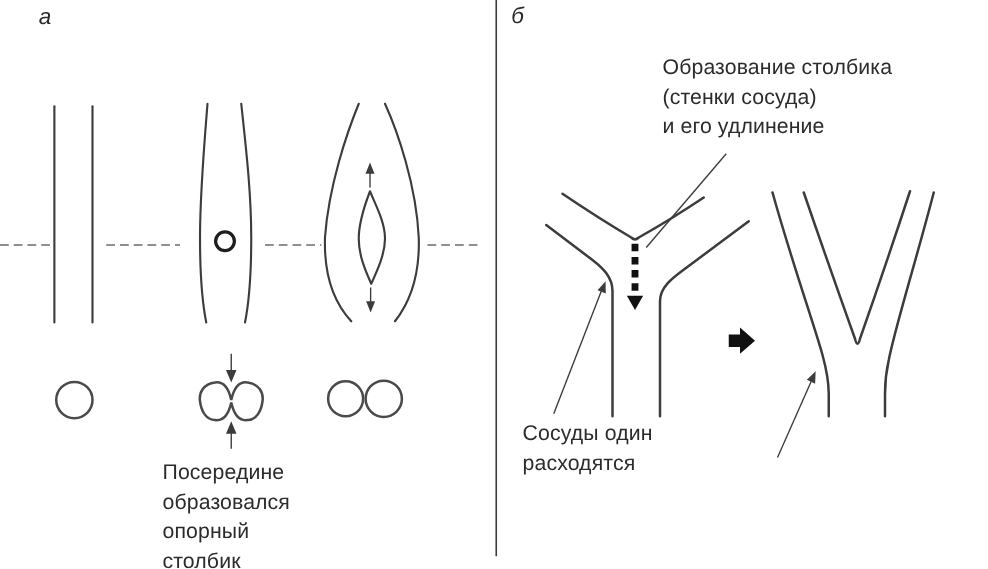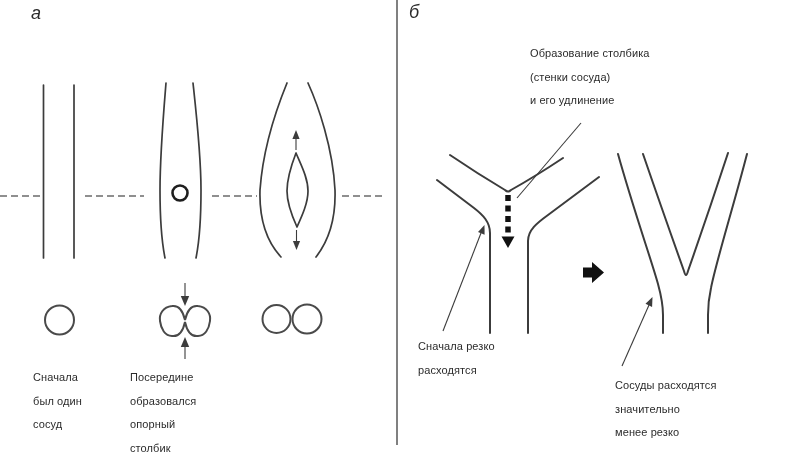--- a/index.html
+++ b/index.html
@@ -6,21 +6,21 @@
     --bg:#ffffff; --ink:#2b2b2b; --line:#3c3c3c; --dash:#6b6b6b; --black:#111111;
   }
   html,body{margin:0;padding:0;background:#fff;}
   .canvas{
     position:relative;width:790px;height:455px;background:var(--bg);
     font-family:"Liberation Sans","DejaVu Sans",sans-serif;color:var(--ink);
     overflow:hidden;
   }
   .art{position:absolute;left:0;top:0;width:790px;height:455px;}
   .txt{
-    position:absolute;white-space:pre-line;font-size:11px;line-height:23.5px;
+    position:absolute;white-space:pre-line;font-size:17px;line-height:23.5px;
     letter-spacing:.1px;color:var(--ink);
   }
   .panel-label{
     position:absolute;font-size:18px;font-style:italic;line-height:22px;color:var(--ink);
   }
   
   .s{fill:none;stroke:var(--line);stroke-width:1.7;stroke-linecap:round;stroke-linejoin:round;}
   .sv{fill:none;stroke:var(--line);stroke-width:2;stroke-linecap:round;stroke-linejoin:round;}
   .xsec{fill:none;stroke:#4a4a4a;stroke-width:2;}
   .pillar{fill:none;stroke:#1e1e1e;stroke-width:2.6;}
@@ -129,33 +129,27 @@
         <line class="thin" x1="622" y1="366" x2="649" y2="305"></line>
         <polygon class="head" points="652.5,297 652.1,306.9 645.5,303.7"></polygon>
       </g>
     </g>
   </svg>
 
   <div class="panel-label" style="left:31px;top:2px;">а</div>
 
   <div class="panel-label" style="left:409px;top:1px;">б</div>
 
-  <div class="txt" style="left:33px;top:366px;width:100px;">Сначала
-был один
-сосуд</div>
 
   <div class="txt" style="left:130px;top:366px;width:120px;">Посередине
 образовался
 опорный
 столбик</div>
 
 
   <div class="txt" style="left:530px;top:42px;width:230px;">Образование столбика
 (стенки сосуда)
 и его удлинение</div>
 
-  <div class="txt" style="left:418px;top:335px;width:150px;">Сначала резко
+  <div class="txt" style="left:418px;top:335px;width:150px;">Сосуды один
 расходятся</div>
 
-  <div class="txt" style="left:615px;top:374px;width:175px;">Сосуды расходятся
-значительно
-менее резко</div>
 </div>
 
 </body></html>

